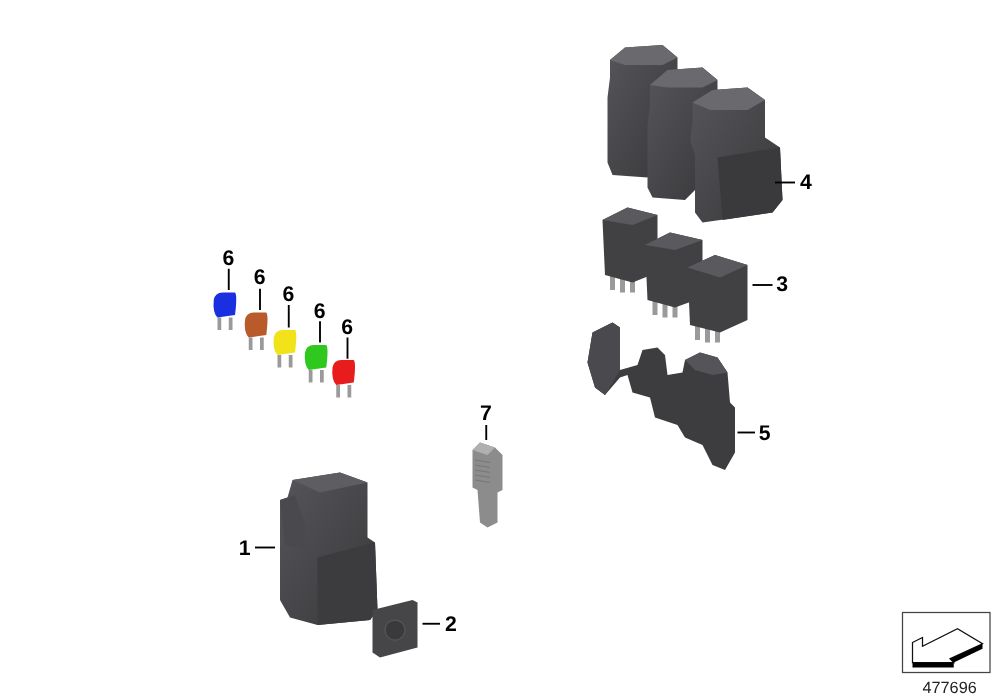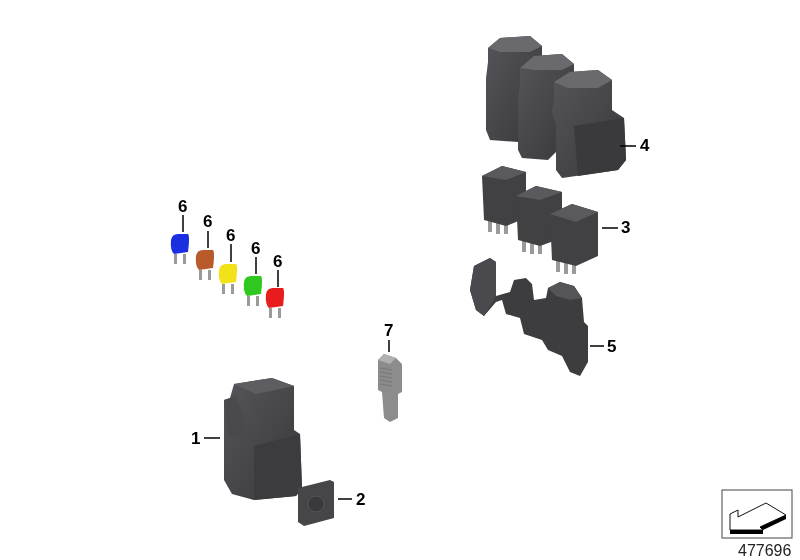--- a/index.html
+++ b/index.html
@@ -1,19 +1,19 @@
 <!DOCTYPE html>
 <html><head>
 <meta charset="utf-8">
 <style>
   html,body{margin:0;padding:0;background:#ffffff;}
   body{width:800px;height:560px;position:relative;overflow:hidden;font-family:"Liberation Sans",sans-serif;}
   .stage{position:absolute;left:0;top:0;width:800px;height:560px;}
   .callout{position:absolute;font-weight:bold;font-size:17px;color:#000;line-height:1;}
-  .img-id{position:absolute;left:738px;top:542px;font-size:16px;color:#222;}
+  .img-id{position:absolute;left:738px;top:542px;font-size:13px;color:#222;}
 </style>
 </head>
 <body>
 
 <div class="stage">
 <svg width="800" height="560" viewBox="0 0 800 560" xmlns="http://www.w3.org/2000/svg">
   <defs>
     <linearGradient id="gDark" x1="0" y1="0" x2="1" y2="1">
       <stop offset="0" stop-color="#56565a"></stop>
       <stop offset="1" stop-color="#38383b"></stop>

